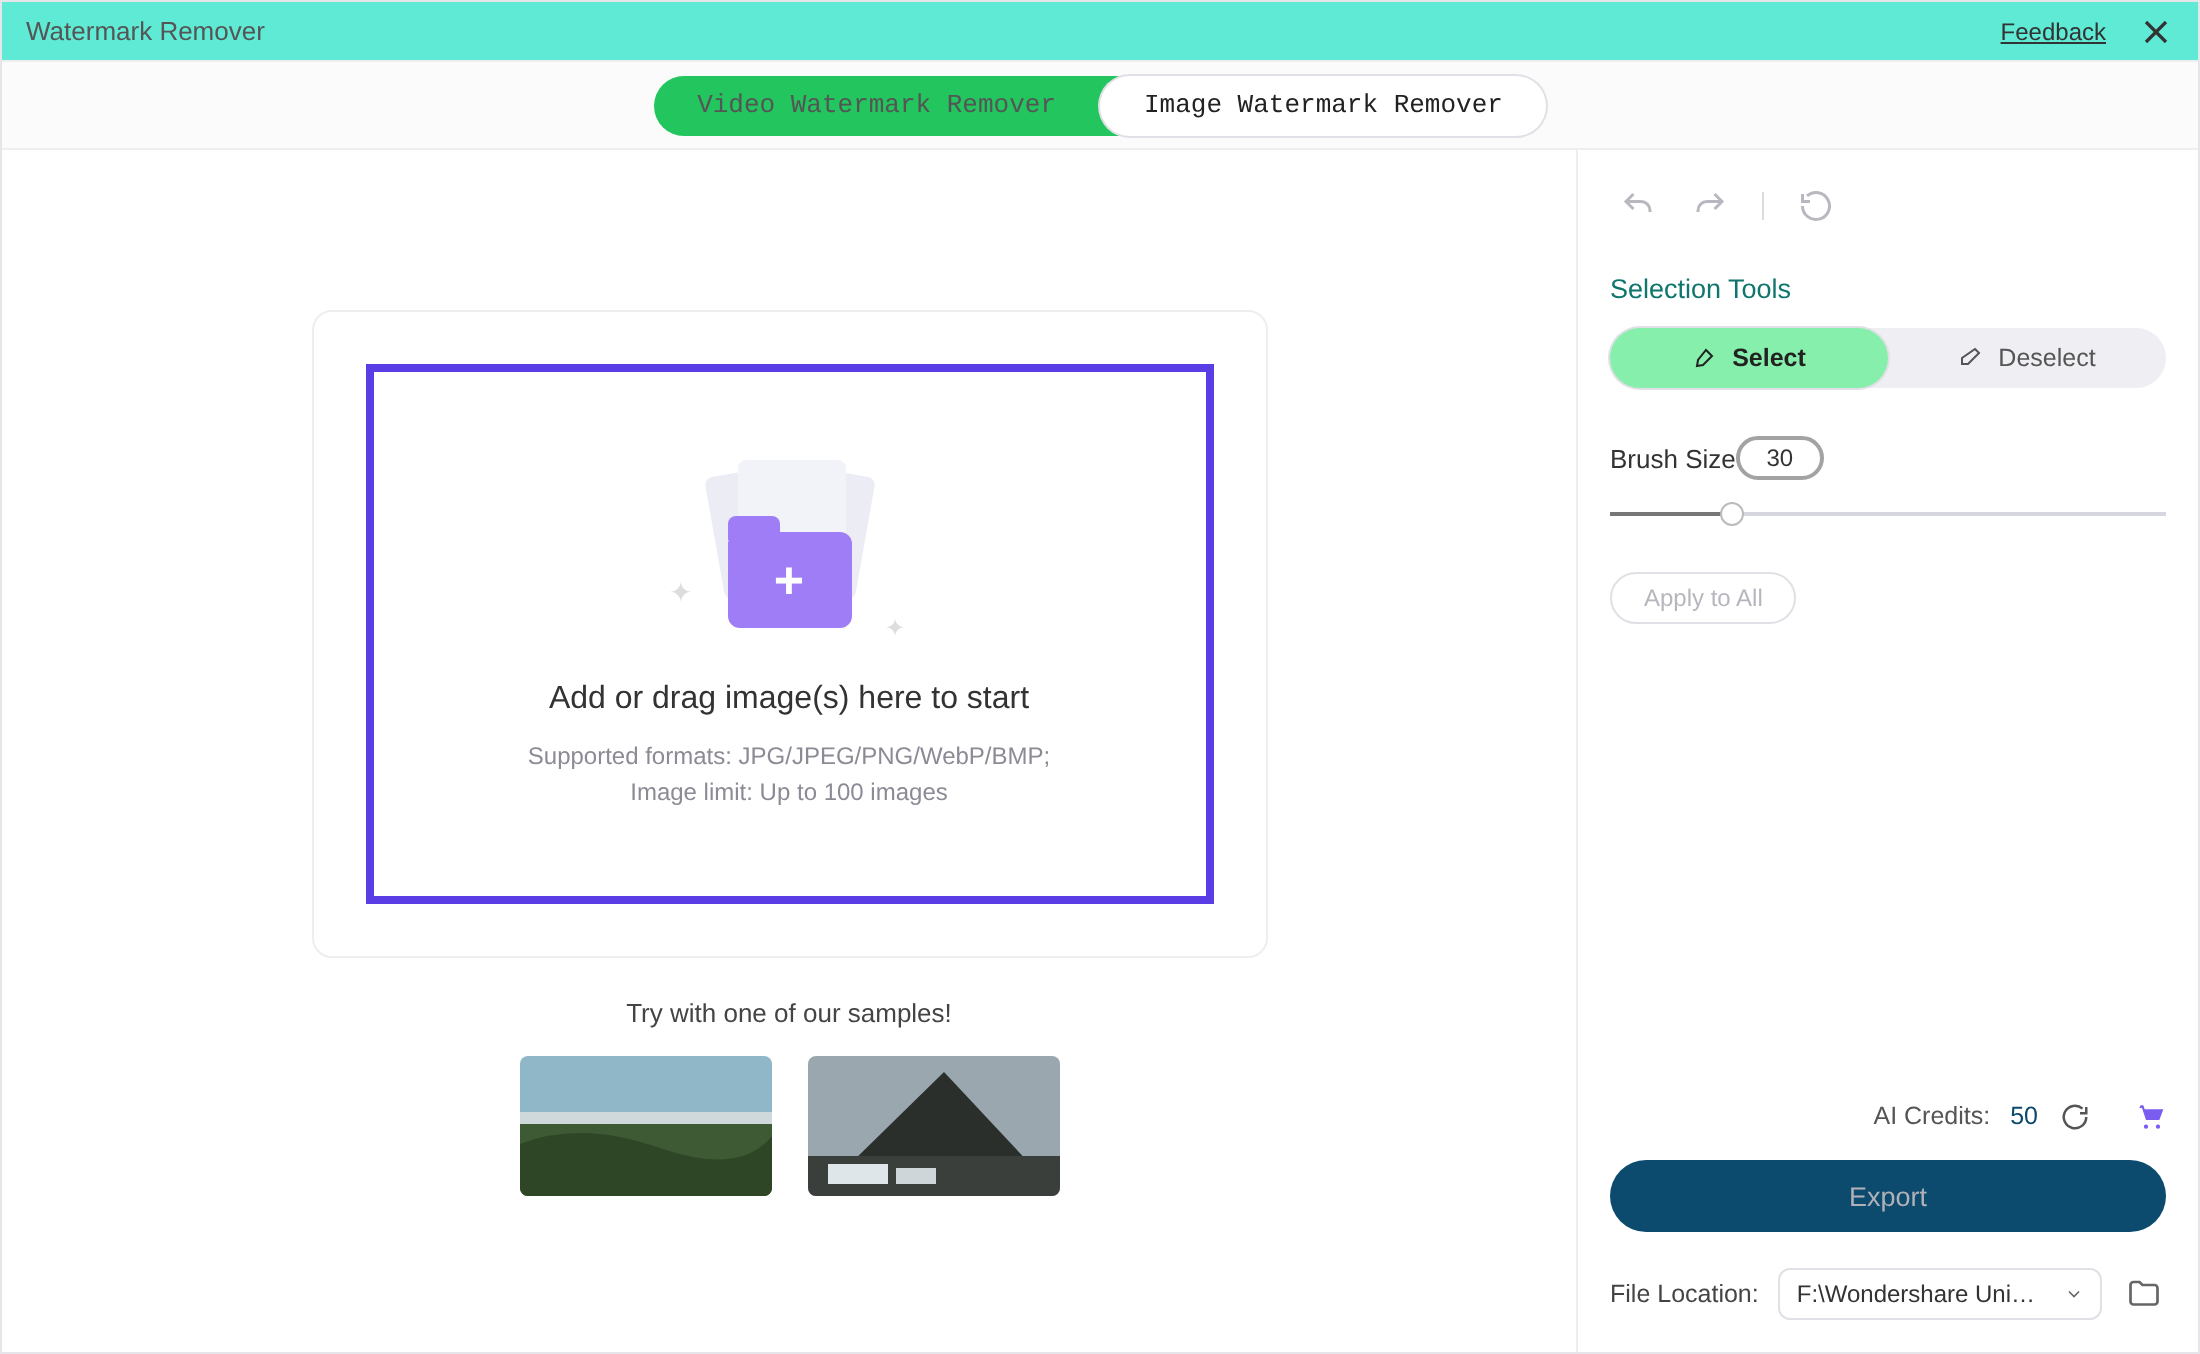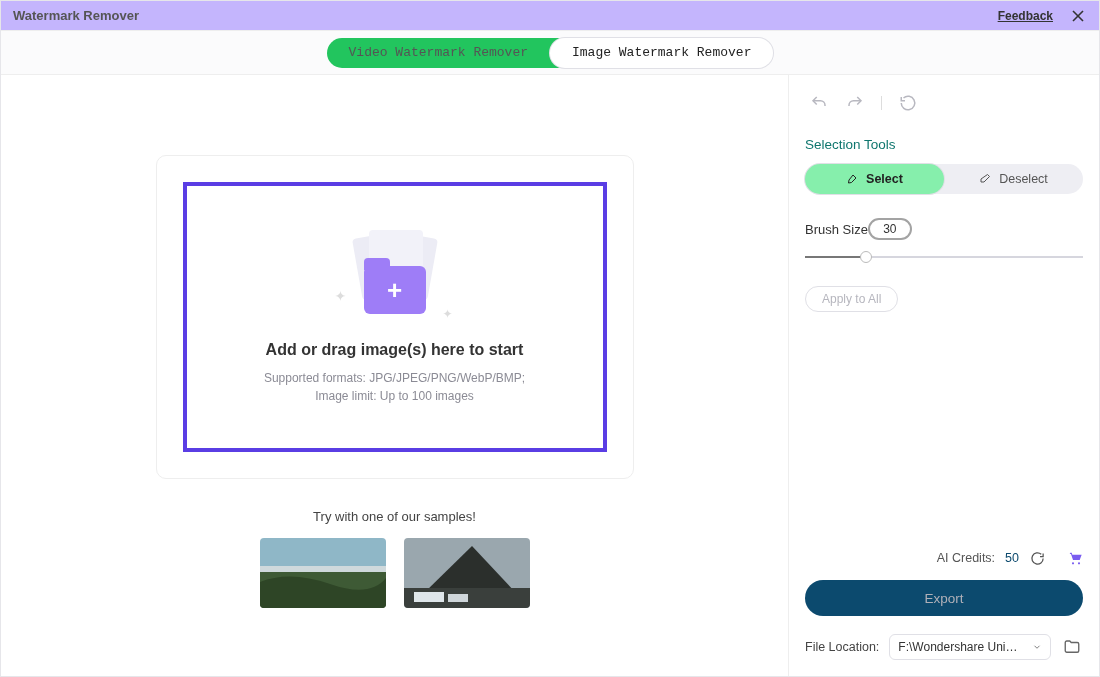--- a/index.html
+++ b/index.html
@@ -1,20 +1,20 @@
 <!DOCTYPE html>
 <html><head>
 <meta charset="utf-8">
 <style>
   * { box-sizing: border-box; margin: 0; padding: 0; }
   html, body { width: 1100px; height: 677px; font-family: "Segoe UI", Arial, sans-serif; background: #fff; color: #333; }
   .app { width: 1100px; height: 677px; border: 1px solid #e6e6ea; display: flex; flex-direction: column; position: relative; }
 
   
-  .titlebar { height: 30px; background:#c4b5fd; display:flex; align-items:center; justify-content:space-between; padding: 0 12px; border-bottom:1px solid #eee;font-weight:bold; }
+  .titlebar { height: 30px; background:#5eead4; display:flex; align-items:center; justify-content:space-between; padding: 0 12px; border-bottom:1px solid #eee; }
   .titlebar .title { font-size: 13px; color:#555; }
   .titlebar .right { display:flex; align-items:center; gap:16px; }
   .titlebar .feedback { font-size: 12px; color:#333; text-decoration: underline; cursor:pointer; }
   .titlebar .close { width:18px; height:18px; display:flex; align-items:center; justify-content:center; cursor:pointer; }
   .titlebar .close svg { stroke:#333; }
 
   
   .tabsrow { height: 44px; background:#fbfbfc; display:flex; align-items:center; justify-content:center; border-bottom:1px solid #eee; }
   .segmented { display:flex; background:#22c55e; border-radius: 18px; height: 30px; font-family: Liberation Mono, monospace; }
   .segmented .seg { padding: 0 22px; height: 30px; line-height:30px; font-size: 13px; color:#555; border-radius:18px; cursor:pointer; }
@@ -30,25 +30,25 @@
   .dropzone { border: 4px solid #5a3de4; width:100%; height: 270px; display:flex; flex-direction:column; align-items:center; justify-content:center; gap:10px; cursor:pointer; background:#fff; }
   .folder-graphic { position:relative; width:120px; height:95px; display:flex; align-items:center; justify-content:center; }
   .folder-graphic .back1 { position:absolute; width:54px; height:62px; background:#ececf5; border-radius:4px; top:4px; left:22px; transform:rotate(-10deg); }
   .folder-graphic .back2 { position:absolute; width:54px; height:62px; background:#ececf5; border-radius:4px; top:4px; right:22px; transform:rotate(10deg); }
   .folder-graphic .back3 { position:absolute; width:54px; height:60px; background:#f2f2f9; border-radius:4px; top:0px; left:34px; }
   .folder-graphic .folder { position:relative; width:62px; height:48px; background:#9e7df7; border-radius:6px; margin-top:26px; }
   .folder-graphic .folder::before { content:""; position:absolute; top:-8px; left:0; width:26px; height:12px; background:#9e7df7; border-radius:4px 4px 0 0; }
   .folder-graphic .folder .plus { position:absolute; top:50%; left:50%; transform:translate(-50%,-50%); color:#fff; font-size:26px; font-weight:bold; line-height:1; }
   .folder-graphic .spark1 { position:absolute; left:0; top:58px; color:#ddd; font-size:14px; }
   .folder-graphic .spark2 { position:absolute; right:2px; bottom:4px; color:#ddd; font-size:12px; }
-  .dropzone .headline { font-size:16px; color:#333; margin-top:6px;font-weight:bold; }
+  .dropzone .headline { font-size:16px; color:#333; margin-top:6px; }
   .dropzone .sub { font-size:12px; color:#8b8b95; text-align:center; line-height:1.5; }
 
   
-  .samples-wrap { margin-top:30px; text-align:center; }
+  .samples-wrap { margin-top:20px; text-align:center; }
   .samples-label { font-size:13px; color:#444; }
   .thumbs { display:flex; gap:18px; margin-top:14px; }
   .thumb { width:126px; height:70px; border-radius:4px; overflow:hidden; cursor:pointer; position:relative; }
   .thumb svg { width:100%; height:100%; display:block; }
 
   
   .sb-toolbar { display:flex; align-items:center; gap:16px; margin-bottom:24px; padding-left:4px; }
   .sb-toolbar .iconbtn { width:20px; height:20px; display:flex; align-items:center; justify-content:center; cursor:pointer; color:#b8b8c0; }
   .sb-toolbar .divider { width:1px; height:14px; background:#ddd; }
   .section-title { font-size:13.5px; color:#0f766e; margin-bottom:12px; }

